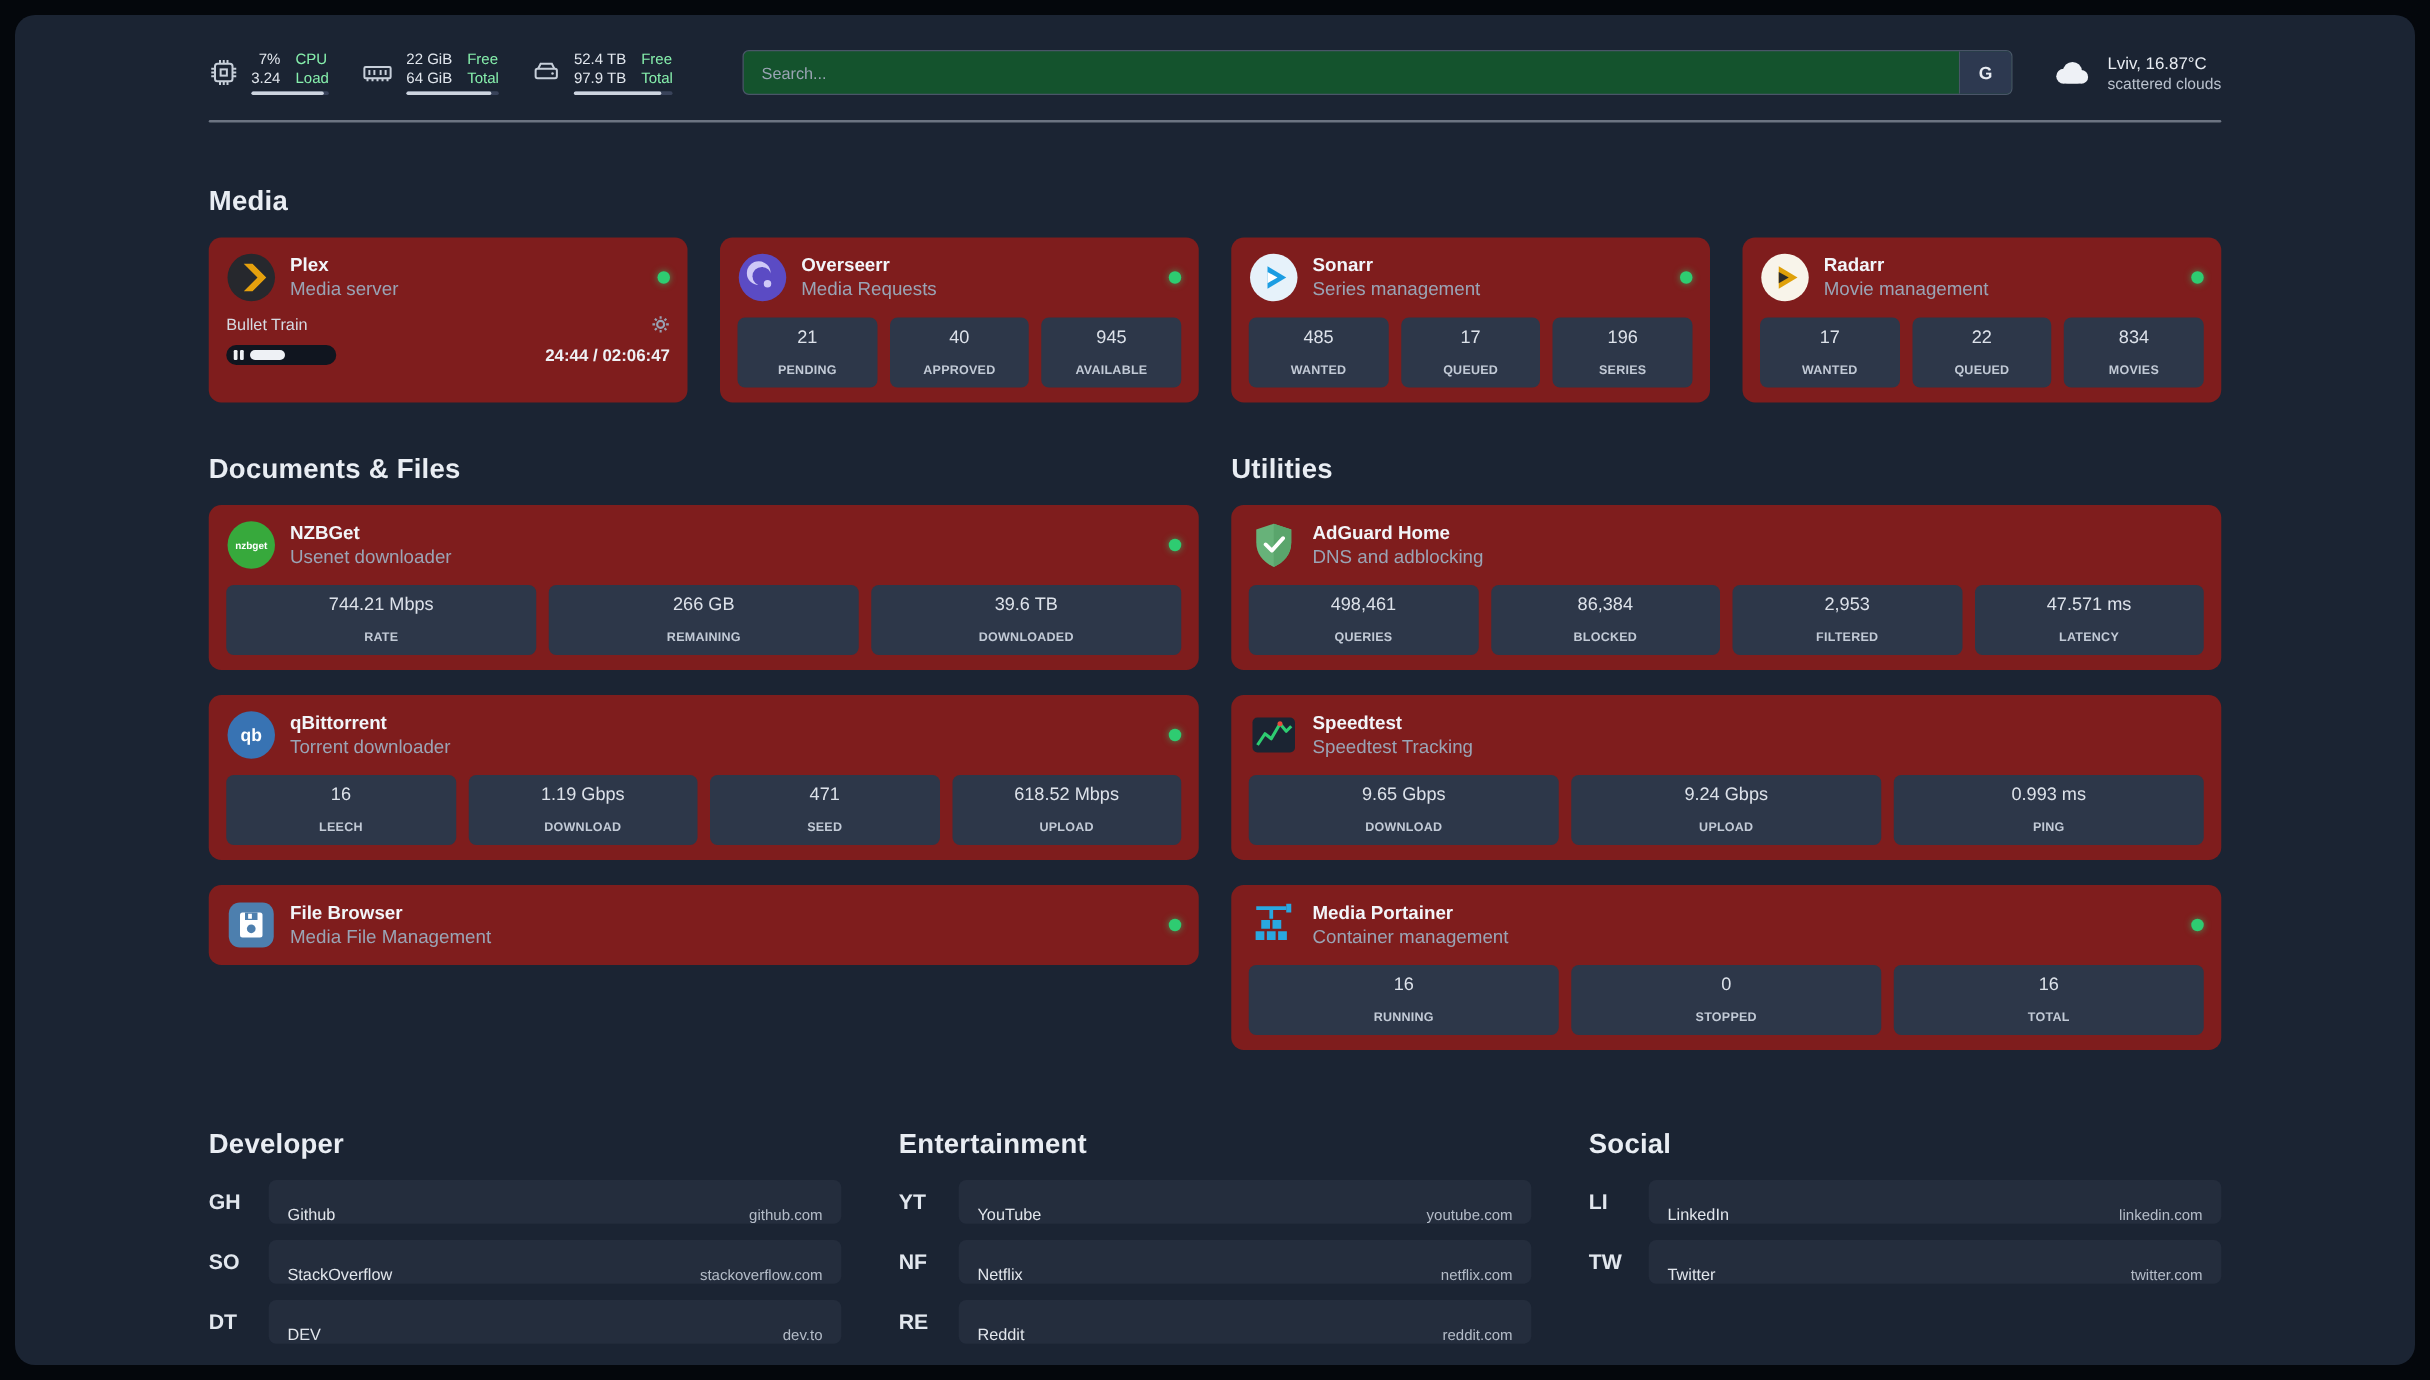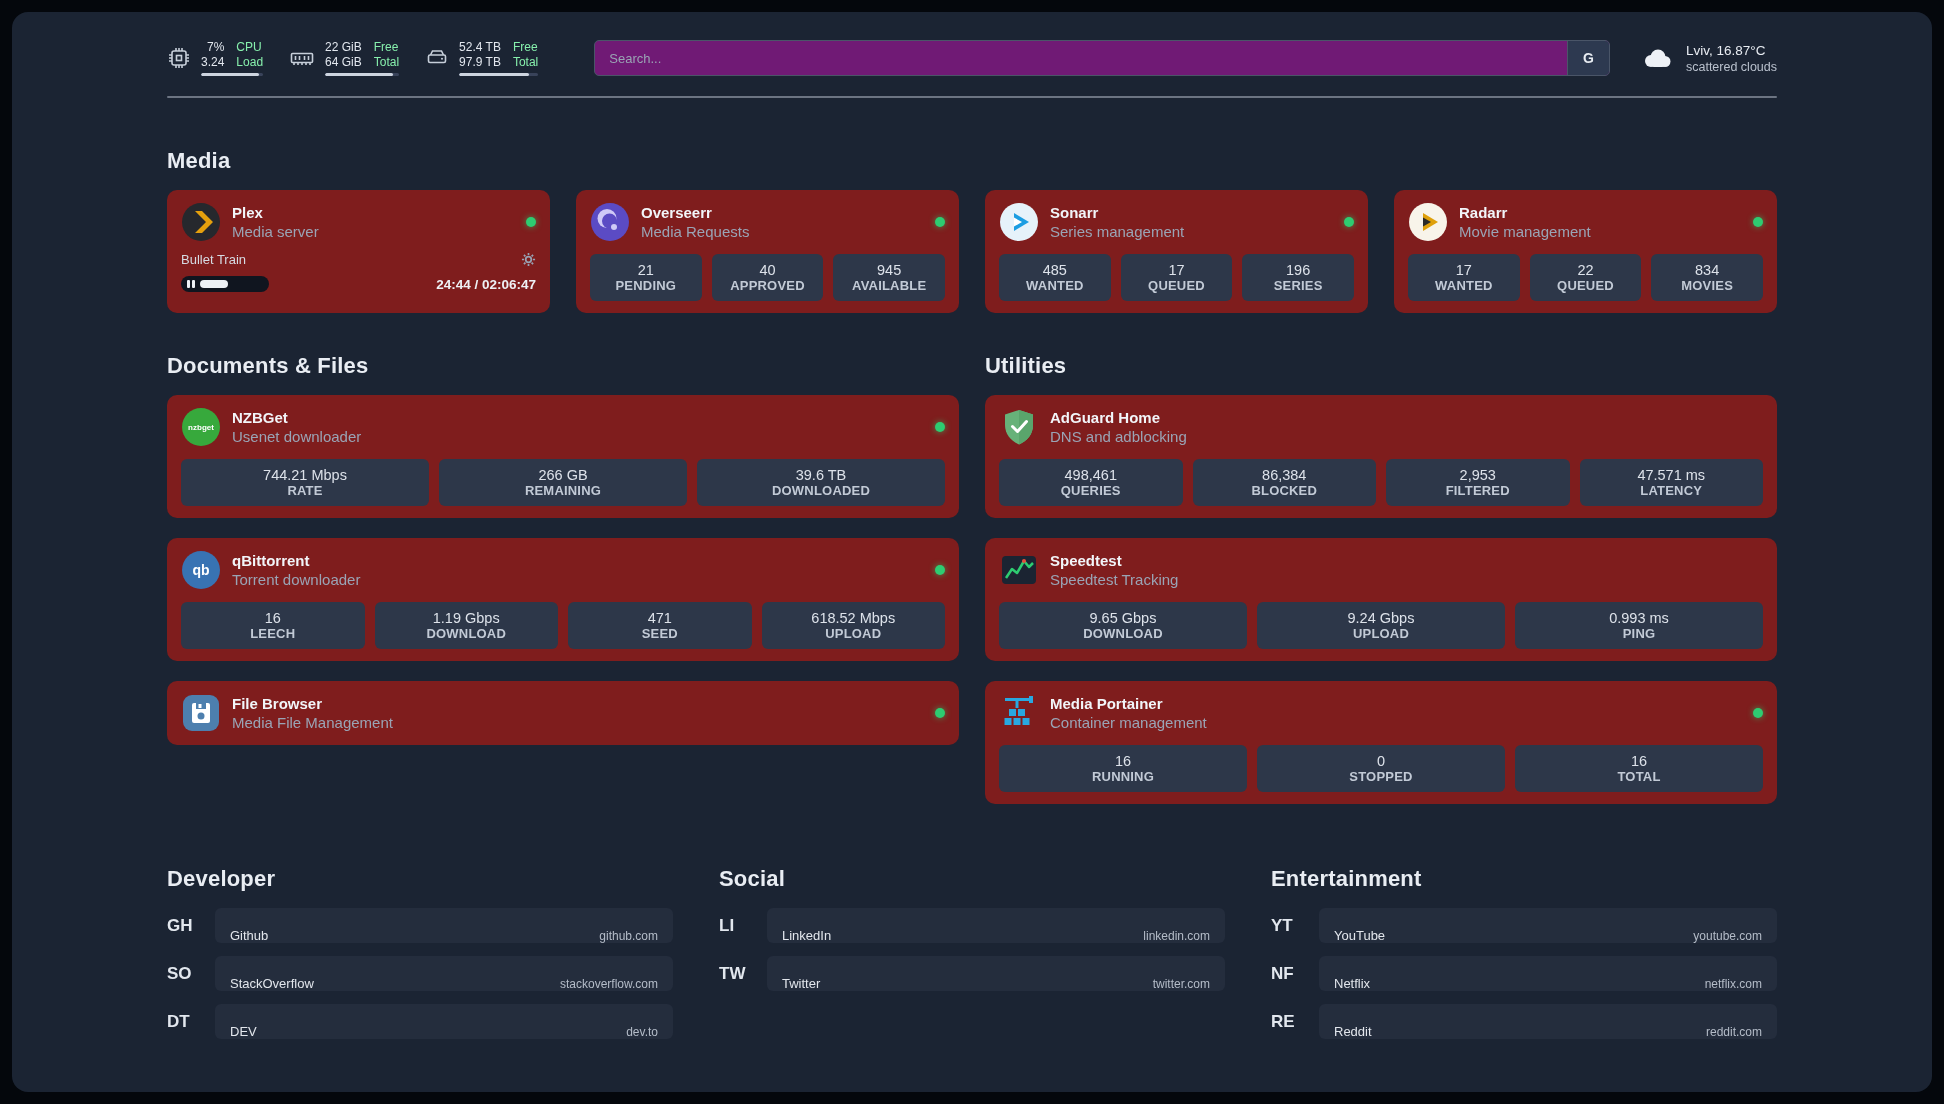--- a/index.html
+++ b/index.html
@@ -19,21 +19,21 @@
   .res-cols { display:flex; gap:12px; }
   .res-col { display:flex; flex-direction:column; gap:1px; }
   .res-col.nums { text-align:right; }
   .res-col span { font-size:12px; line-height:14px; color:#e2e7ee; }
   .res-col.labels span { color:#86efac; }
   .res-bar { height:3px; border-radius:2px; background:#39435a; overflow:hidden; }
   .res-bar i { display:block; height:100%; background:#cdd4df; border-radius:2px; }
 
   .searchwrap { flex:1; margin:0 30px; position:relative; }
   .search-input {
-    width:100%; height:36px; background:#701a75; border:1px solid #4a5568;
+    width:100%; height:36px; background:#14532d; border:1px solid #4a5568;
     border-radius:5px; color:#dfe4ec; font-size:13px; padding:0 52px 0 14px;
     outline:none; font-family:"Liberation Sans", sans-serif;
   }
   .search-input::placeholder { color:#9aa4b4; }
   .search-engine {
     position:absolute; right:1px; top:1px; bottom:1px; width:42px;
     background:#2d3950; border:none; border-left:1px solid #4a5568;
     border-radius:0 4px 4px 0; color:#e8ecf2; font-size:14px; font-weight:700;
     cursor:pointer; font-family:"Liberation Sans", sans-serif;
   }
@@ -55,21 +55,21 @@
   .app-text { display:flex; flex-direction:column; gap:2px; }
   .app-name { font-size:15px; font-weight:700; color:#f2f5f9; }
   .app-sub { font-size:15px; color:#9aa4b5; }
   .dot { width:10px; height:10px; border-radius:50%; background:#2ecc71; margin-left:auto; box-shadow:0 0 6px rgba(46,204,113,.7); flex:none; }
 
   .stats { margin-top:12px; display:grid; gap:10px; }
   .cols-3 { grid-template-columns:repeat(3,1fr); }
   .cols-4 { grid-template-columns:repeat(4,1fr); }
   .stat { background:#2d3749; border-radius:6px; padding:8px 2px; text-align:center; }
   .stat-v { font-size:14.5px; color:#dde2ea; }
-  .stat-l { font-size:13px; font-weight:700; color:#c2cad6; margin-top:0; letter-spacing:.2px; }
+  .stat-l { font-size:10px; font-weight:700; color:#c2cad6; margin-top:13px; letter-spacing:.2px; }
 
   
   .player { margin-top:10px; }
   .player-top { display:flex; align-items:center; justify-content:space-between; }
   .track-name { font-size:13px; color:#d6dbe3; }
   .gear { display:flex; cursor:pointer; }
   .player-bot { margin-top:9px; display:flex; align-items:center; }
   .pbar { width:88px; height:16px; background:#10151f; border-radius:8px; display:flex; align-items:center; padding:0 6px; gap:5px; cursor:pointer; }
   .pause { display:flex; gap:2.5px; }
   .pause i { display:block; width:2.5px; height:8px; background:#eef1f5; border-radius:1px; }
@@ -556,61 +556,61 @@
             <span class="bm-abbr">DT</span>
             <div class="bm-bar">
               <span class="bm-name">DEV</span>
               <span class="bm-url">dev.to</span>
             </div>
           </div>
         </div>
       </div>
 
       <div>
+        <div class="sec-title">Entertainment</div>
+        <div class="bm-list">
+          <div class="bm-row">
+            <span class="bm-abbr">YT</span>
+            <div class="bm-bar">
+              <span class="bm-name">YouTube</span>
+              <span class="bm-url">youtube.com</span>
+            </div>
+          </div>
+          <div class="bm-row">
+            <span class="bm-abbr">NF</span>
+            <div class="bm-bar">
+              <span class="bm-name">Netflix</span>
+              <span class="bm-url">netflix.com</span>
+            </div>
+          </div>
+          <div class="bm-row">
+            <span class="bm-abbr">RE</span>
+            <div class="bm-bar">
+              <span class="bm-name">Reddit</span>
+              <span class="bm-url">reddit.com</span>
+            </div>
+          </div>
+        </div>
+      </div>
+
+      <div>
         <div class="sec-title">Social</div>
         <div class="bm-list">
           <div class="bm-row">
             <span class="bm-abbr">LI</span>
             <div class="bm-bar">
               <span class="bm-name">LinkedIn</span>
               <span class="bm-url">linkedin.com</span>
             </div>
           </div>
           <div class="bm-row">
             <span class="bm-abbr">TW</span>
             <div class="bm-bar">
               <span class="bm-name">Twitter</span>
               <span class="bm-url">twitter.com</span>
-            </div>
-          </div>
-        </div>
-      </div>
-
-      <div>
-        <div class="sec-title">Entertainment</div>
-        <div class="bm-list">
-          <div class="bm-row">
-            <span class="bm-abbr">YT</span>
-            <div class="bm-bar">
-              <span class="bm-name">YouTube</span>
-              <span class="bm-url">youtube.com</span>
-            </div>
-          </div>
-          <div class="bm-row">
-            <span class="bm-abbr">NF</span>
-            <div class="bm-bar">
-              <span class="bm-name">Netflix</span>
-              <span class="bm-url">netflix.com</span>
-            </div>
-          </div>
-          <div class="bm-row">
-            <span class="bm-abbr">RE</span>
-            <div class="bm-bar">
-              <span class="bm-name">Reddit</span>
-              <span class="bm-url">reddit.com</span>
             </div>
           </div>
         </div>
       </div>
 
     </div>
   </div>
 </div>
 
 </body></html>

